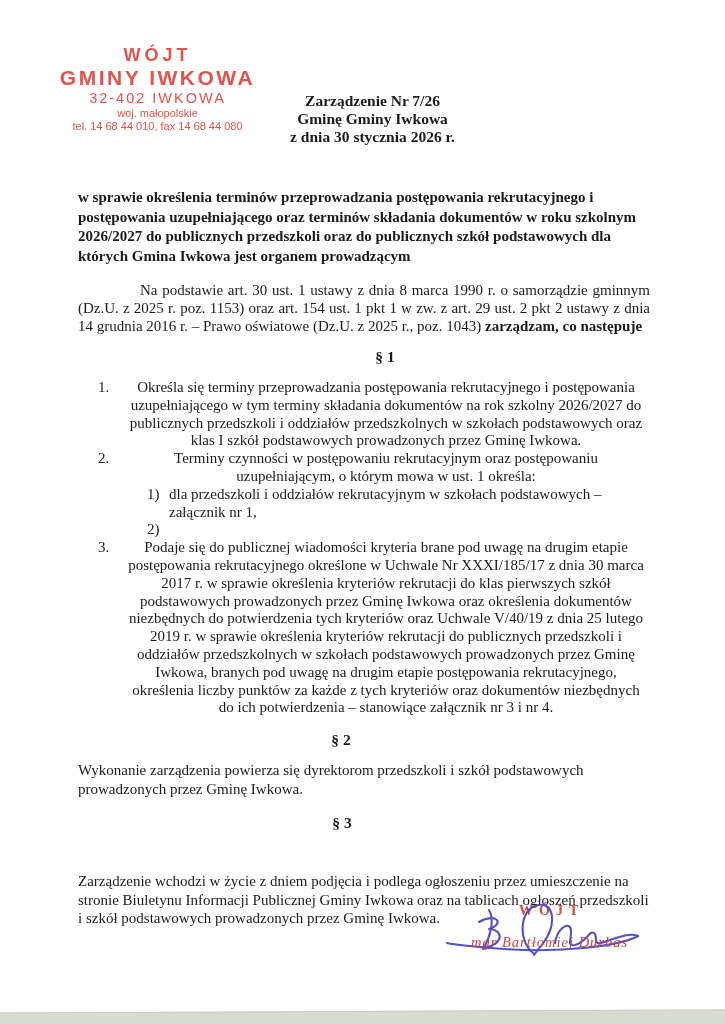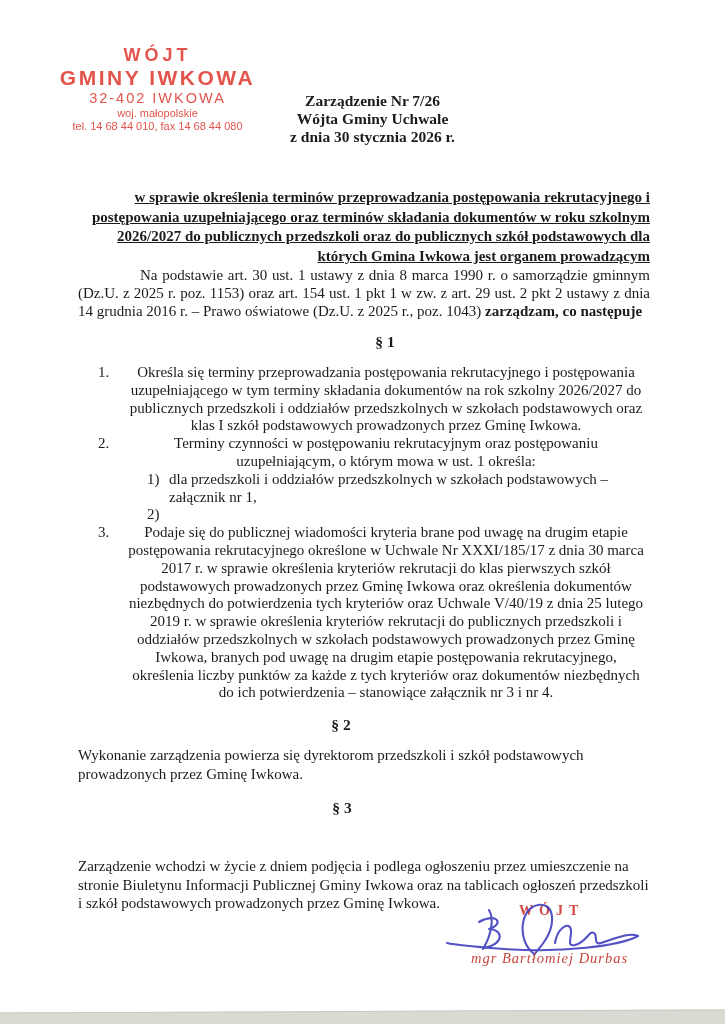--- a/index.html
+++ b/index.html
@@ -29,24 +29,24 @@
     position:absolute;top:92px;left:0;width:725px;
     text-align:center;font-weight:bold;font-size:15.5px;line-height:18px;
     padding-left:20px;box-sizing:border-box;
   }
   
   .content{
     position:absolute;top:188px;left:78px;width:572px;
     font-size:15px;
   }
   .subject{
-    font-weight:bold;text-align:right;line-height:19.5px;text-decoration:underline;
+    font-weight:bold;text-align:left;line-height:19.5px;
   }
   .preamble{
-    text-align:justify;line-height:18px;text-indent:62px;
+    margin-top:15px;text-align:justify;line-height:18px;text-indent:62px;
   }
   .preamble .bold{font-weight:bold;}
   .para-head{
     text-align:center;font-weight:bold;font-size:15.5px;line-height:18px;
   }
   .para-head.h1{margin-top:13px;transform:translateX(21px);}
   .para-head.h2{transform:translateX(-23px);}
   .para-head.h3{transform:translateX(-22px);}
   .olist{margin-top:13px;line-height:17.8px;}
   .oitem{display:flex;}
@@ -64,21 +64,21 @@
   .sig{
     position:absolute;top:898px;left:443px;width:200px;height:80px;
   }
   .sig-title{
     position:absolute;left:76px;top:5px;
     color:#d24a44;font-weight:bold;font-size:14px;letter-spacing:6px;
     font-family:"Liberation Serif",serif;
   }
   .sig-svg{position:absolute;left:0;top:0;}
   .sig-name{
-    position:absolute;left:28px;top:52px;width:160px;
+    position:absolute;left:28px;top:36px;width:160px;
     color:#c7483f;font-style:italic;font-size:14.5px;letter-spacing:1px;
     white-space:nowrap;
   }
   
   .scan-edge{
     position:absolute;left:-5px;bottom:-3px;width:735px;height:15px;
     background:#d8dbd2;transform:rotate(-0.25deg);
     border-top:1px solid #c7cbc0;
   }
 </style>
@@ -90,21 +90,21 @@
   <div class="stamp">
     <div class="s1">WÓJT</div>
     <div class="s2">GMINY IWKOWA</div>
     <div class="s3">32-402 IWKOWA</div>
     <div class="s4">woj. małopolskie</div>
     <div class="s5">tel. 14 68 44 010, fax 14 68 44 080</div>
   </div>
 
   <div class="head-block">
     <div>Zarządzenie Nr 7/26</div>
-    <div>Wójta Gminy Uchwale</div>
+    <div>Gminę Gminy Iwkowa</div>
     <div>z dnia 30 stycznia 2026 r.</div>
   </div>
 
   <div class="content">
 
     <div class="subject">w sprawie określenia terminów przeprowadzania postępowania rekrutacyjnego i postępowania uzupełniającego oraz terminów składania dokumentów w roku szkolnym 2026/2027 do publicznych przedszkoli oraz do publicznych szkół podstawowych dla których Gmina Iwkowa jest organem prowadzącym</div>
 
     <div class="preamble"><span>Na podstawie art. 30 ust. 1 ustawy z dnia 8 marca 1990 r. o samorządzie gminnym (Dz.U. z 2025 r. poz. 1153) oraz art. 154 ust. 1 pkt 1 w zw. z art. 29 ust. 2 pkt 2 ustawy z dnia 14 grudnia 2016 r. – Prawo oświatowe (Dz.U. z 2025 r., poz. 1043) </span><span class="bold">zarządzam, co następuje</span></div>
 
     <div class="para-head h1">§ 1</div>
@@ -116,21 +116,21 @@
         <span class="itxt">Określa się terminy przeprowadzania postępowania rekrutacyjnego i postępowania uzupełniającego w tym terminy składania dokumentów na rok szkolny 2026/2027 do publicznych przedszkoli i oddziałów przedszkolnych w szkołach podstawowych oraz klas I szkół podstawowych prowadzonych przez Gminę Iwkowa.</span>
       </div>
 
       <div class="oitem">
         <span class="num">2.</span>
         <span class="itxt">Terminy czynności w postępowaniu rekrutacyjnym oraz postępowaniu uzupełniającym, o którym mowa w ust. 1 określa:</span>
       </div>
       <div class="sublist">
         <div class="subitem">
           <span class="num">1)</span>
-          <span class="itxt">dla przedszkoli i oddziałów przedszkolnych w szkołach podstawowych – załącznik nr 1,</span>
+          <span class="itxt">dla przedszkoli i oddziałów rekrutacyjnym w szkołach podstawowych – załącznik nr 1,</span>
         </div>
         <div class="subitem">
           <span class="num">2)</span>
         </div>
       </div>
 
       <div class="oitem">
         <span class="num">3.</span>
         <span class="itxt">Podaje się do publicznej wiadomości kryteria brane pod uwagę na drugim etapie postępowania rekrutacyjnego określone w Uchwale Nr XXXI/185/17 z dnia 30 marca 2017 r. w sprawie określenia kryteriów rekrutacji do klas pierwszych szkół podstawowych prowadzonych przez Gminę Iwkowa oraz określenia dokumentów niezbędnych do potwierdzenia tych kryteriów oraz Uchwale V/40/19 z dnia 25 lutego 2019 r. w sprawie określenia kryteriów rekrutacji do publicznych przedszkoli i oddziałów przedszkolnych w szkołach podstawowych  prowadzonych przez Gminę Iwkowa, branych pod uwagę na drugim etapie postępowania rekrutacyjnego, określenia liczby punktów za każde z tych kryteriów oraz dokumentów niezbędnych do ich potwierdzenia – stanowiące załącznik nr 3 i nr 4.</span>
       </div>

